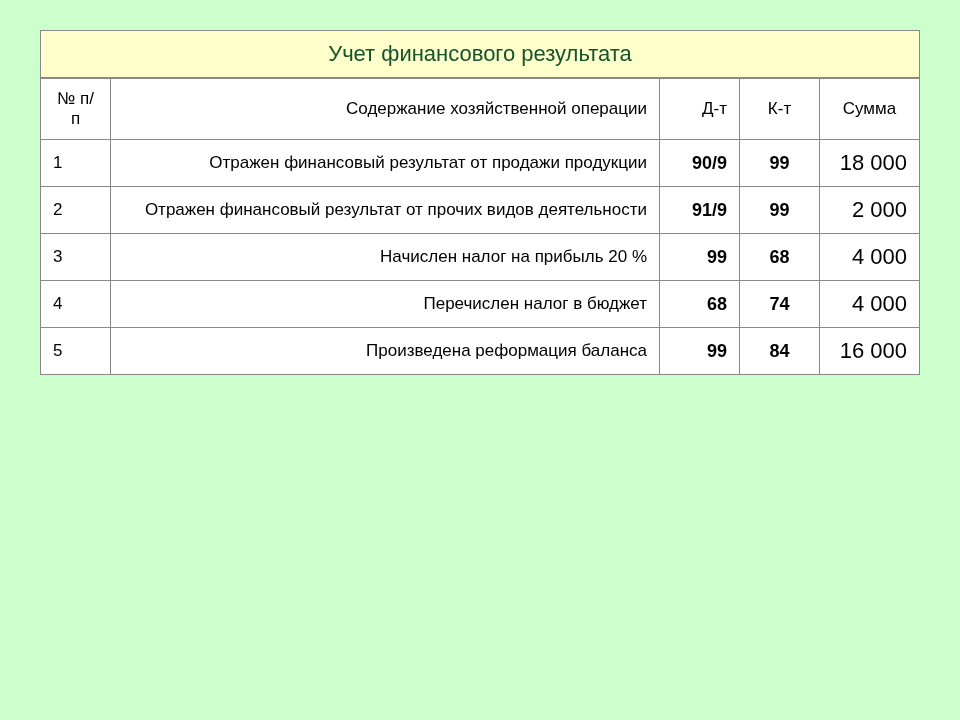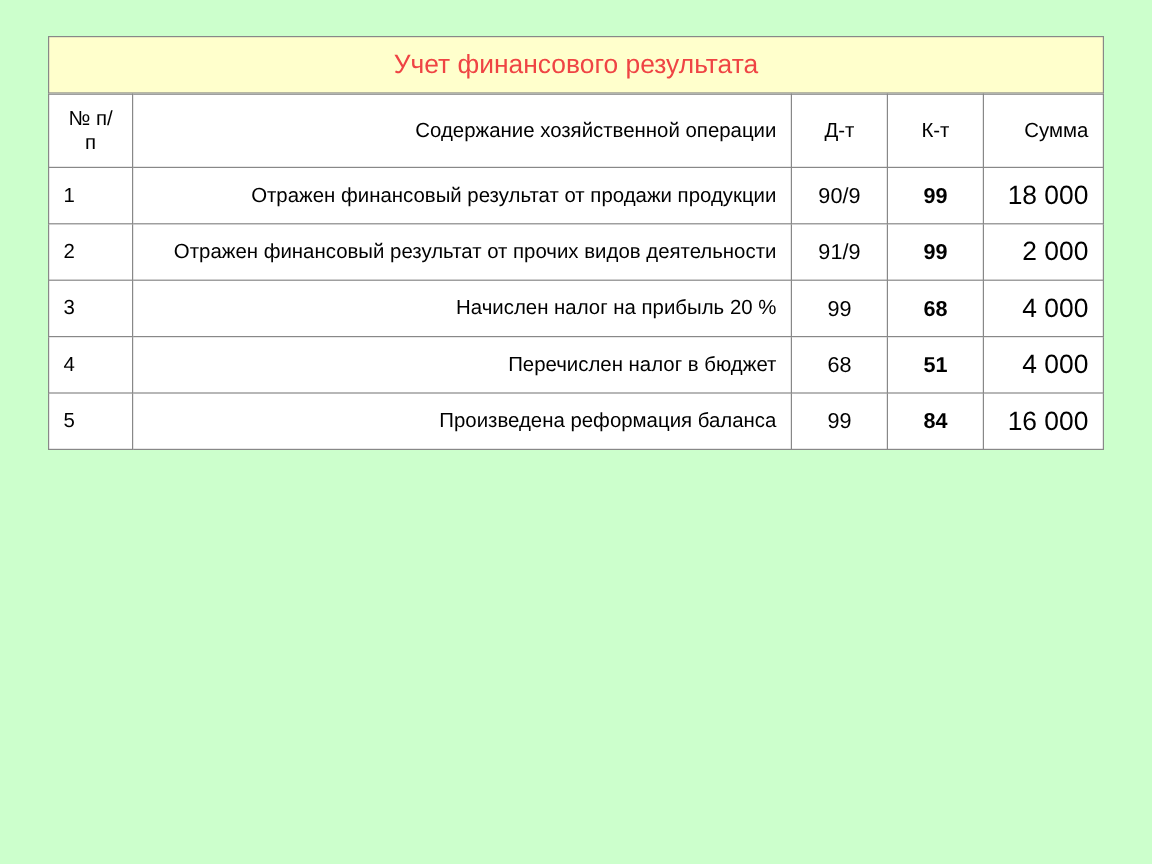--- a/index.html
+++ b/index.html
@@ -24,21 +24,21 @@
       margin-top: 10px;
     }
 
     .title-bar {
       background-color: #ffffcc;
       border: 1px solid #888;
       text-align: center;
       padding: 10px 20px;
       font-size: 22px;
       font-weight: normal;
-      color: #ef4444;
+      color: #14532d;
       margin-bottom: 0;
     }
 
     table {
       width: 100%;
       border-collapse: collapse;
       background-color: #ffffff;
       border: 1px solid #888;
     }
 
@@ -62,49 +62,48 @@
       margin-left: 37px;
     }
 
     .col-desc {
       width: auto;
       text-align: right;
     }
 
     .col-dt {
       width: 80px;
-      text-align: center;
+      text-align: right;
     }
 
     .col-kt {
       width: 80px;
       text-align: center;
     }
 
     .col-sum {
       width: 100px;
-      text-align: right;
     }
 
     tbody td.col-num {
       font-size: 17px;
       text-align: left;
       padding-left: 12px;
       vertical-align: middle;
     }
 
     tbody td.col-desc {
       font-size: 17px;
       vertical-align: middle;
     }
 
     tbody td.col-dt {
       font-size: 18px;
-      font-weight: normal;
-      text-align: center;
+      font-weight: bold;
+      text-align: right;
       vertical-align: middle;
     }
 
     tbody td.col-kt {
       font-size: 18px;
       font-weight: bold;
       text-align: center;
       vertical-align: middle;
     }
 
@@ -148,21 +147,21 @@
           <td class="col-num">3</td>
           <td class="col-desc">Начислен налог на прибыль 20 %</td>
           <td class="col-dt">99</td>
           <td class="col-kt">68</td>
           <td class="col-sum">4 000</td>
         </tr>
         <tr>
           <td class="col-num">4</td>
           <td class="col-desc">Перечислен налог в бюджет</td>
           <td class="col-dt">68</td>
-          <td class="col-kt">51</td>
+          <td class="col-kt">74</td>
           <td class="col-sum">4 000</td>
         </tr>
         <tr>
           <td class="col-num">5</td>
           <td class="col-desc">Произведена реформация баланса</td>
           <td class="col-dt">99</td>
           <td class="col-kt">84</td>
           <td class="col-sum">16 000</td>
         </tr>
       </tbody>

